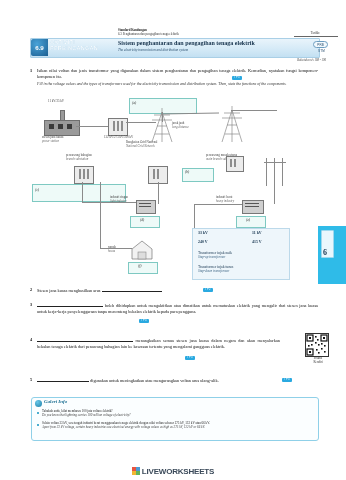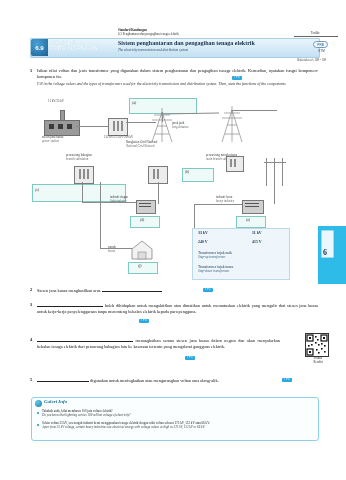--- a/index.html
+++ b/index.html
@@ -370,14 +370,23 @@
   <div class="info-li" style="left:42px;top:409px;width:268px;">
     <span>Tahukah anda, kilat membawa 100 juta voltan elektrik?</span>
     <i>Do you know that lightning carries 100 million voltage of electricity?</i>
   </div>
   <div class="bullet" style="left:37px;top:424px;"></div>
   <div class="info-li" style="left:42px;top:421px;width:270px;">
     <span>Selain voltan 33 kV, sesetengah industri berat menggunakan tenaga elektrik dengan nilai voltan sebesar 275 kV, 132 kV atau 66 kV.</span>
     <i>Apart from 33 kV voltage, certain heavy industries use electrical energy with voltage values as high as 275 kV, 132 kV or 66 kV.</i>
   </div>
 
+  <div class="footer">
+    <div class="lw-mark">
+      <i style="background:#e8543f"></i>
+        <i style="background:#4c9ad4"></i>
+      <i style="background:#f2b632"></i>
+        <i style="background:#62b45c"></i>
+    </div>
+    <div class="lw-text">LIVEWORKSHEETS</div>
+  </div>
 
 </div>
 
 </body></html>

